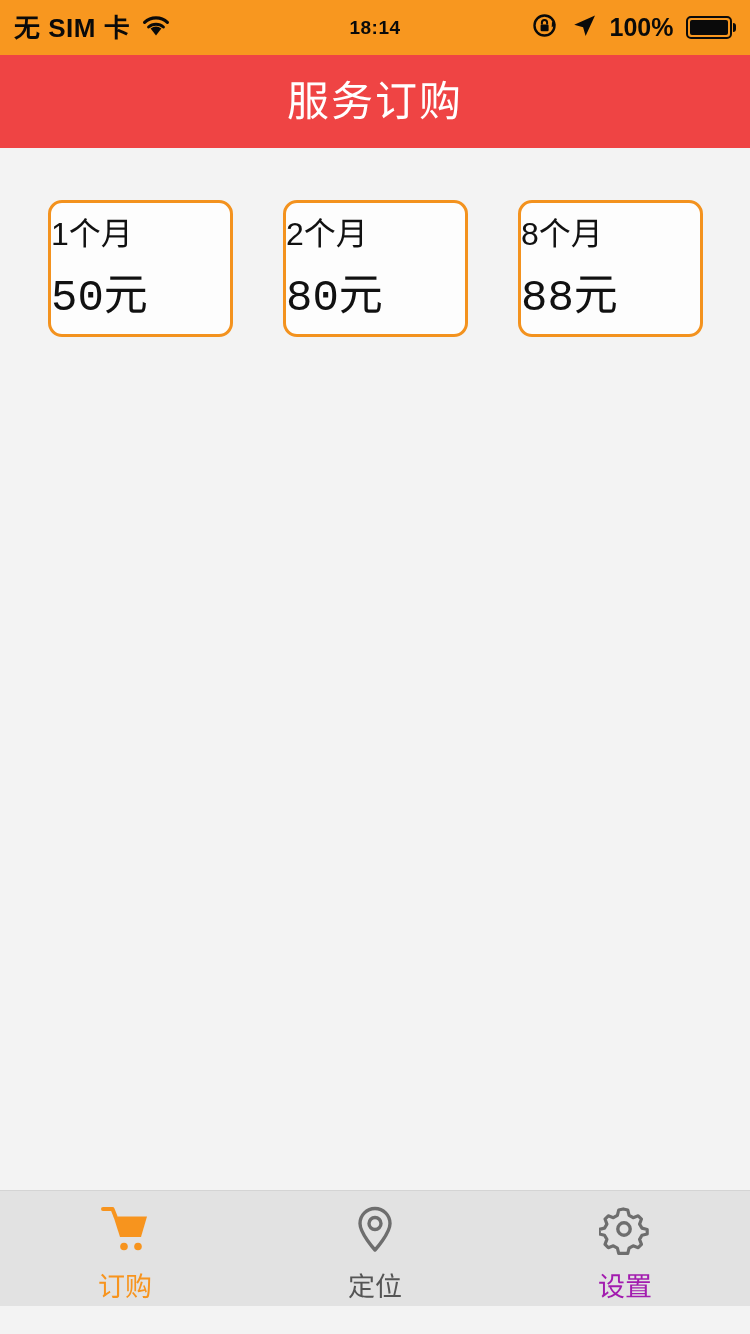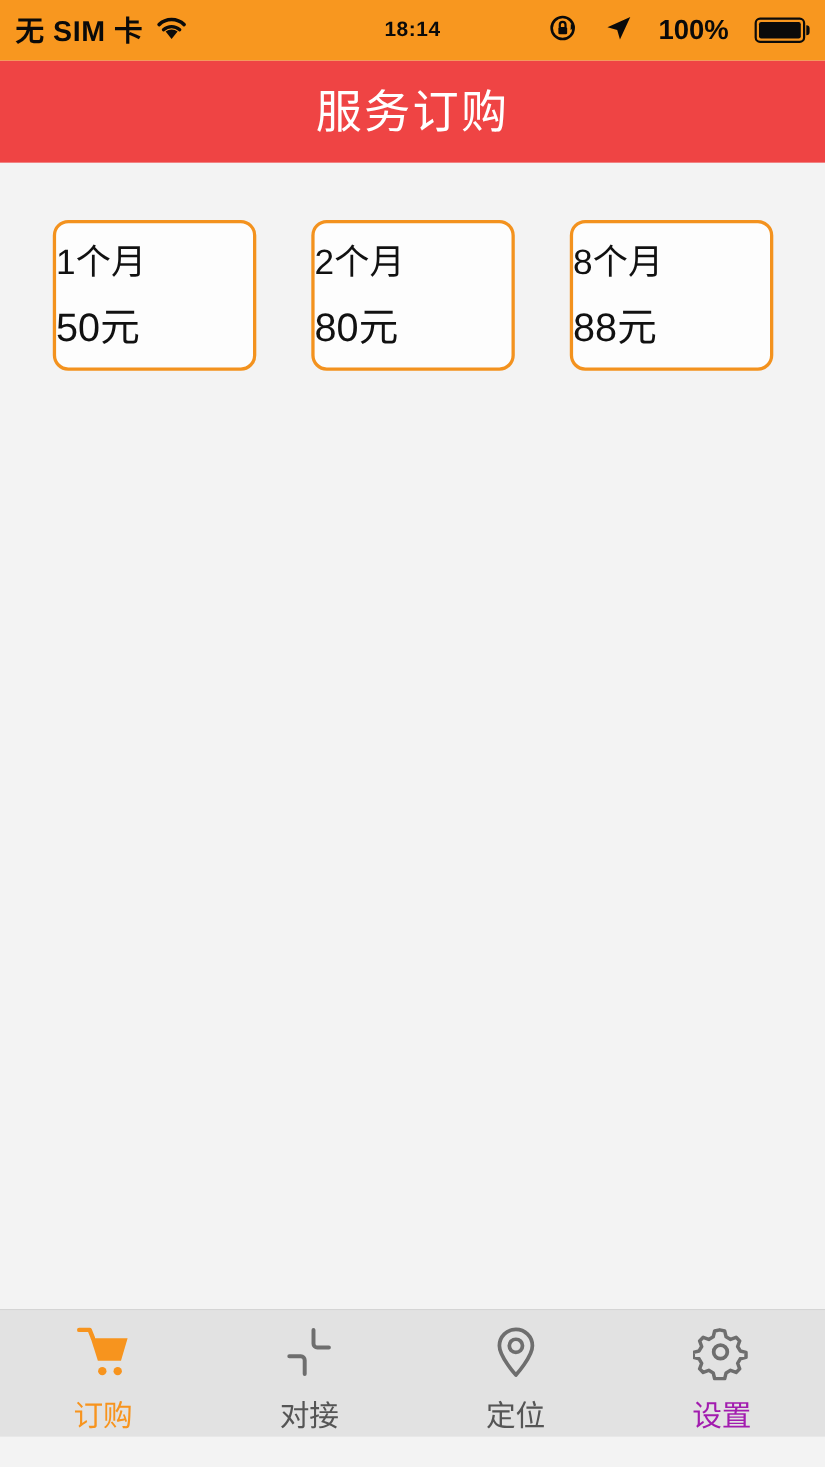--- a/index.html
+++ b/index.html
@@ -22,21 +22,21 @@
     height:55px;
     background:#F8971F;
     display:flex; align-items:center;
     padding:0 14px;
     flex:0 0 auto;
     position:relative;
   }
   .sb-left  { display:flex; align-items:center; gap:11px; }
   .sb-center{ position:absolute; left:0; right:0; text-align:center;
               pointer-events:none; }
-  .sb-right { margin-left:auto; display:flex; align-items:center; gap:23px;
+  .sb-right { margin-left:auto; display:flex; align-items:center; gap:12px;
               position:relative; z-index:2; }
   .sb-text {
     font-size:26px; font-weight:bold; color:#0A0A0A;
     letter-spacing:0.5px; line-height:1;
   }
   .sb-time {
     font-size:19px; font-weight:bold; color:#0A0A0A;
     letter-spacing:0.5px; line-height:1;
   }
   .sb-pct { font-size:25px; font-weight:bold; color:#0A0A0A; line-height:1; }
@@ -86,21 +86,21 @@
     display:flex; flex-direction:column;
     align-items:flex-start; justify-content:center;
     gap:26px;
     cursor:pointer;
     flex:0 0 auto;
   }
   .plan-duration {
     font-size:32px; color:#111111; line-height:1;
   }
   .plan-price {
-    font-size:36px; color:#111111; line-height:1;
+    font-size:44px; color:#111111; line-height:1;font-family:Liberation Mono, monospace;
   }
 
   
   .tabbar {
     flex:0 0 auto;
     height:116px;
     background:#E2E2E2;
     border-top:1px solid #D4D4D4;
     display:flex;
   }
@@ -194,29 +194,20 @@
        <path d="M14.5 13.5 H48 L42 34 H21 Z" fill="#F7941E"></path>
        <circle cx="25" cy="43.5" r="3.8" fill="#F7941E"></circle>
        <circle cx="39" cy="43.5" r="3.8" fill="#F7941E"></circle>
      </svg>
         </span>
         <span class="tab-label">订购</span>
       </div>
       <div class="tab">
         <span class="tab-icon">
           <svg width="52" height="52" viewBox="0 0 52 52">
-       <path d="M30 6 v12.5 a3.5 3.5 0 0 0 3.5 3.5 H44" fill="none" stroke="#6E6E6E" stroke-width="3.6" stroke-linecap="round" stroke-linejoin="round"></path>
-       <path d="M22 46 V33.5 a3.5 3.5 0 0 0 -3.5 -3.5 H8" fill="none" stroke="#6E6E6E" stroke-width="3.6" stroke-linecap="round" stroke-linejoin="round"></path>
-     </svg>
-        </span>
-        <span class="tab-label" style="color: rgb(85, 85, 85);">对接</span>
-      </div>
-      <div class="tab">
-        <span class="tab-icon">
-          <svg width="52" height="52" viewBox="0 0 52 52">
        <path d="M26 47 C26 47 41 30.5 41 20.5 A15 15 0 0 0 11 20.5
                 C11 30.5 26 47 26 47 Z" fill="none" stroke="#6E6E6E" stroke-width="3.4" stroke-linejoin="round"></path>
        <circle cx="26" cy="20.5" r="6" fill="none" stroke="#6E6E6E" stroke-width="3.4"></circle>
      </svg>
         </span>
         <span class="tab-label" style="color: rgb(85, 85, 85);">定位</span>
       </div>
       <div class="tab">
         <span class="tab-icon">
           <svg width="52" height="52" viewBox="0 0 52 52">

